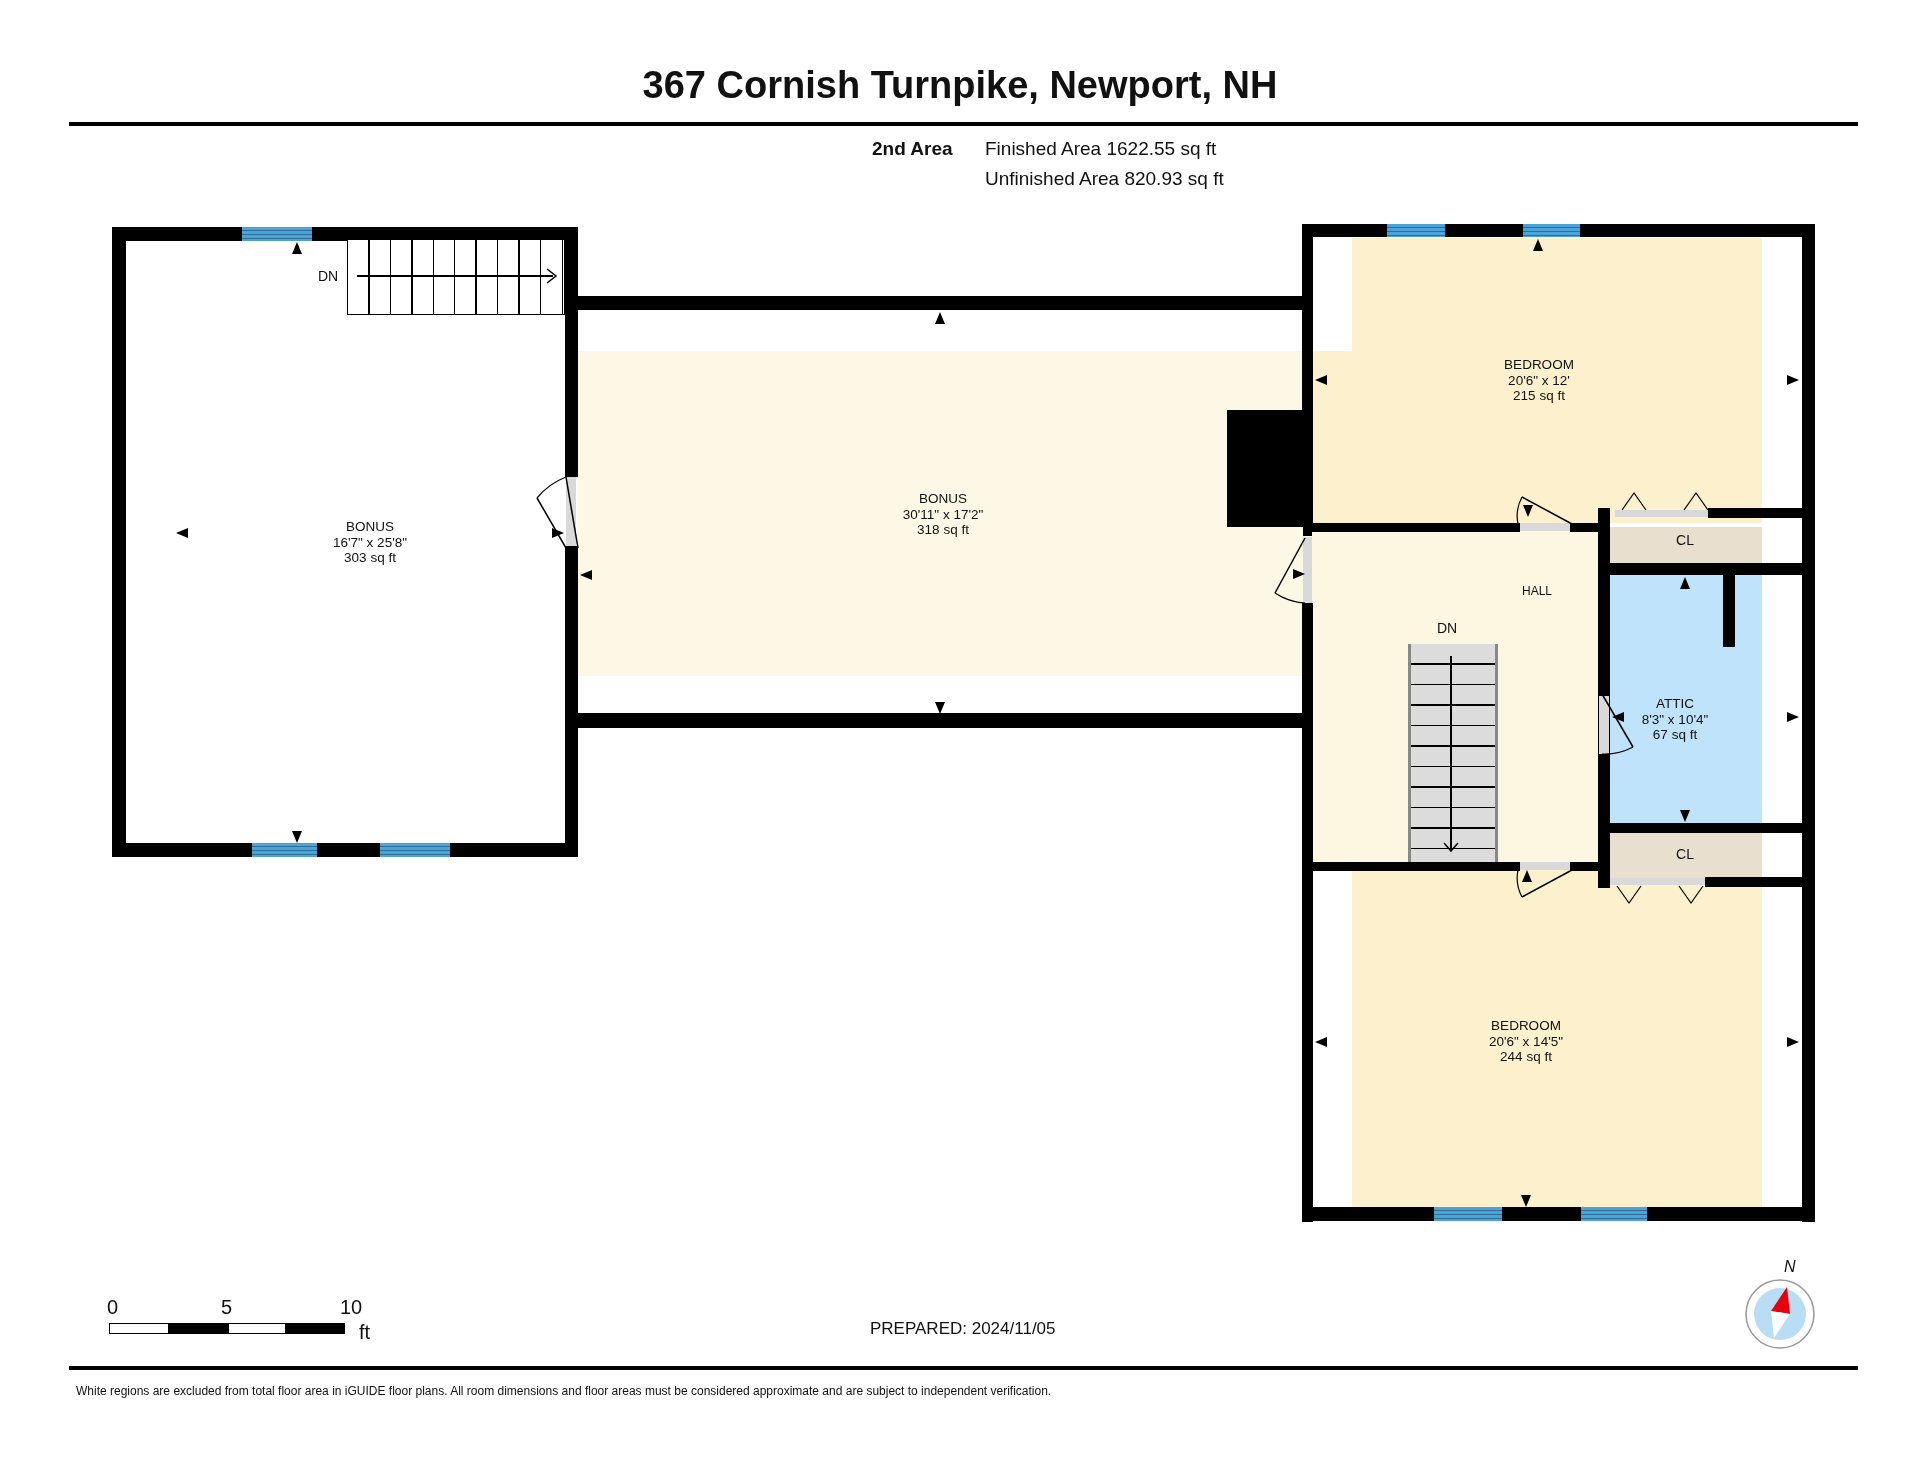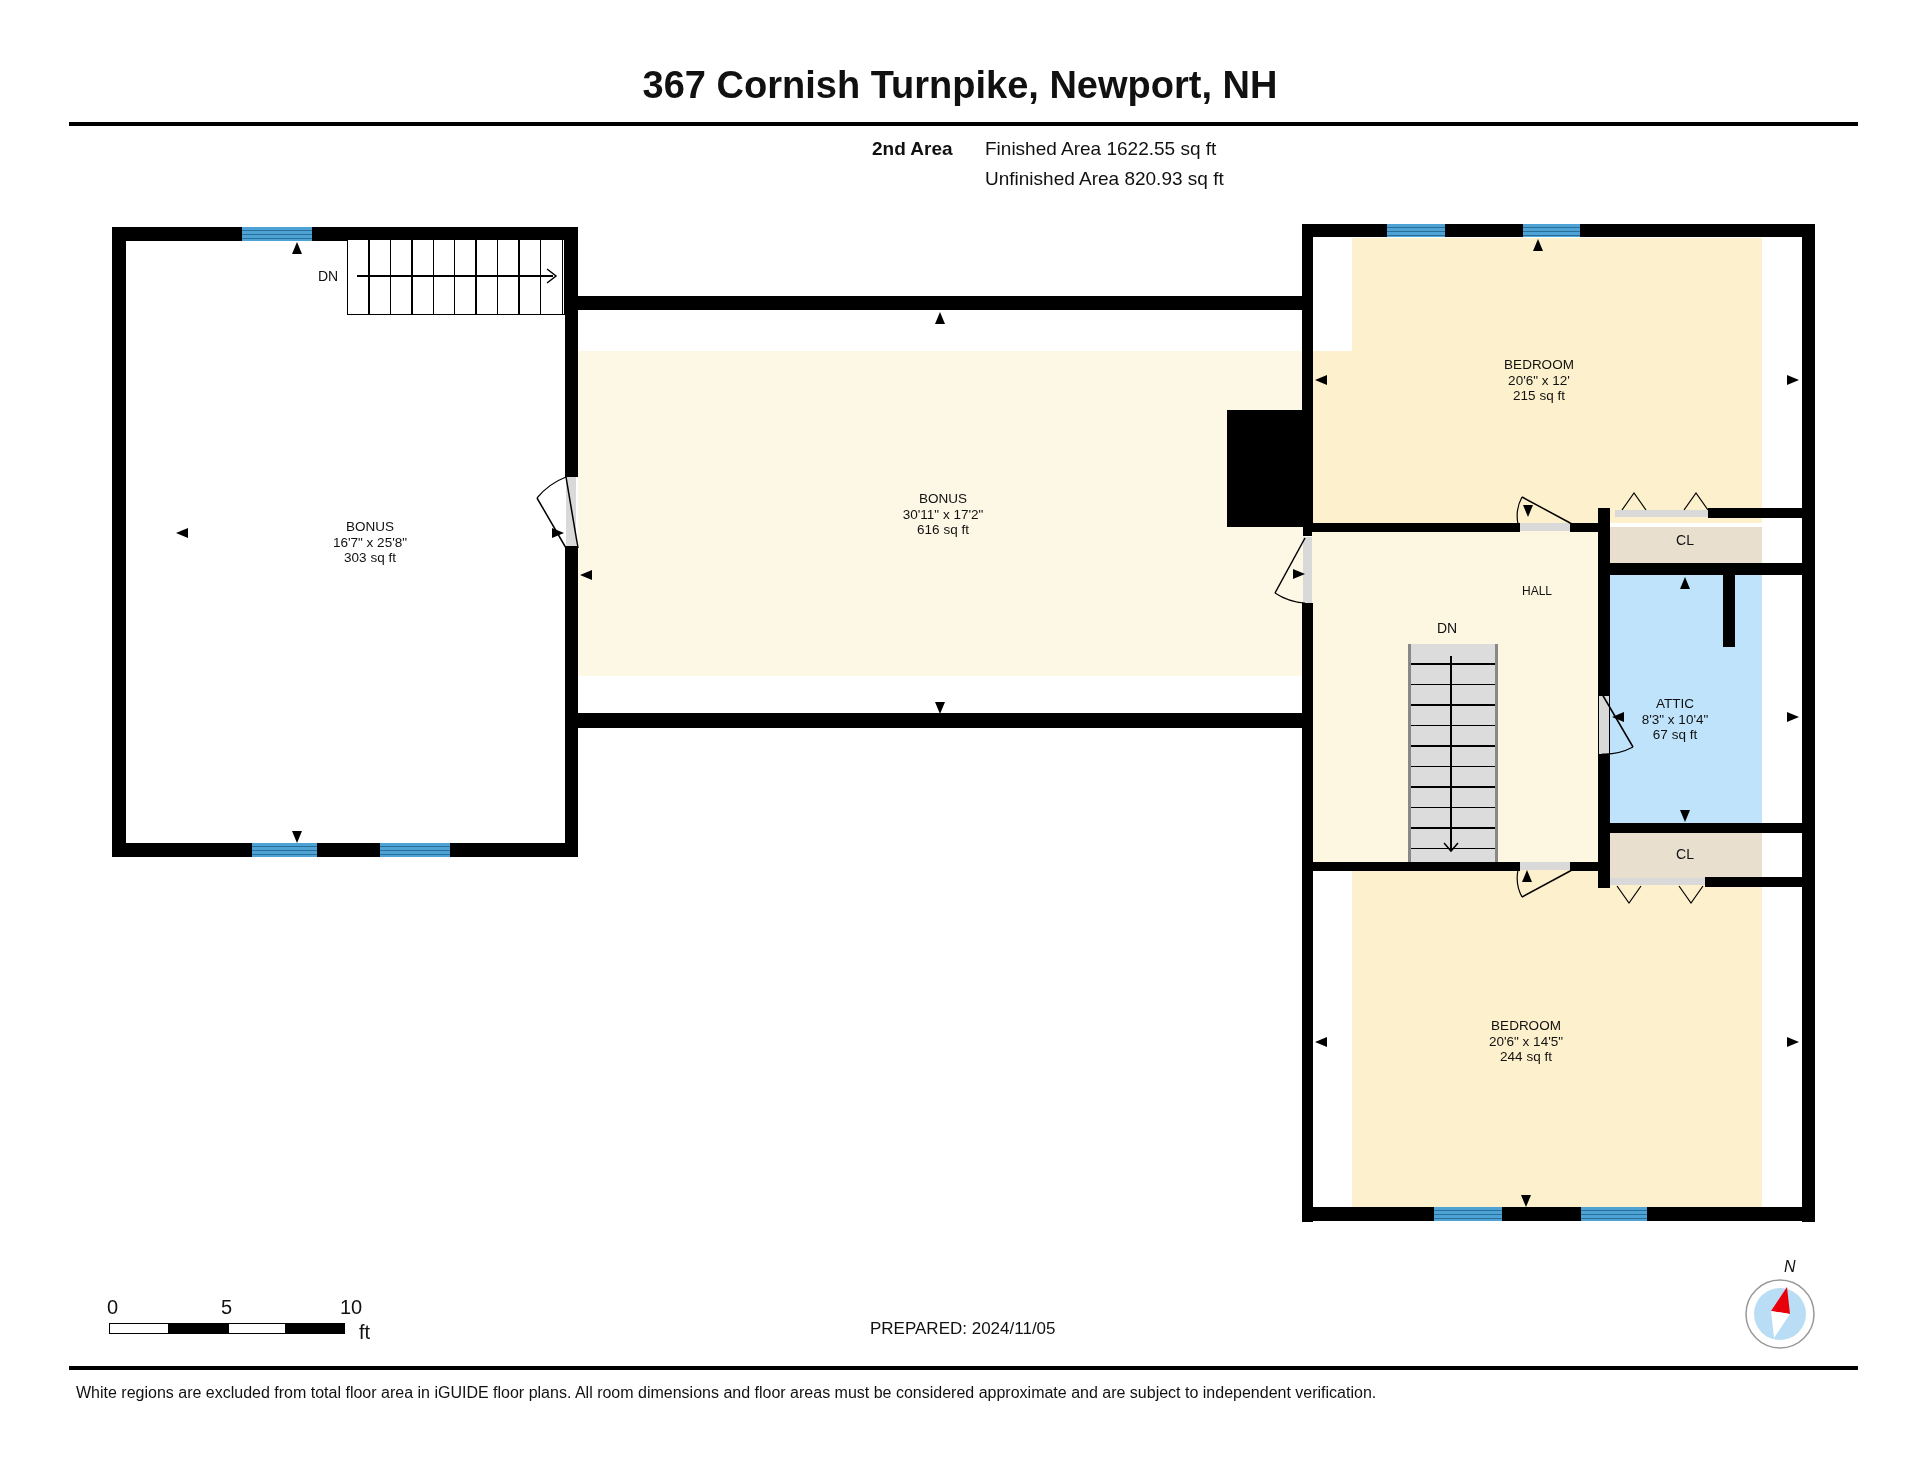--- a/index.html
+++ b/index.html
@@ -18,21 +18,21 @@
   .arrow { position:absolute; width:0; height:0; }
   .au { border-left:5px solid transparent; border-right:5px solid transparent; border-bottom:12px solid #000; }
   .ad { border-left:5px solid transparent; border-right:5px solid transparent; border-top:12px solid #000; }
   .al { border-top:5px solid transparent; border-bottom:5px solid transparent; border-right:12px solid #000; }
   .ar { border-top:5px solid transparent; border-bottom:5px solid transparent; border-left:12px solid #000; }
   .door-gap { position:absolute; background:#d9d9d9; }
   .stairs-h { position:absolute; border:1.5px solid #000; background:#fff;
      background-image: repeating-linear-gradient(to right, transparent 0 20px, #000 20px 21.5px); }
   .stairs-v { position:absolute; background:#dcdcdc; border-left:3px solid #888; border-right:3px solid #888;
      background-image: repeating-linear-gradient(to bottom, transparent 0 19px, #000 19px 20.5px); }
-  .footer-text { left:76px; top:1384px; font-size:16px; }
+  .footer-text { left:76px; top:1384px; font-size:12px; }
   .prepared { left:870px; top:1319px; font-size:17px; }
   .scale-num { font-size:20px; position:absolute; }
 </style>
 </head>
 <body>
 
 <div class="abs title">367 Cornish Turnpike, Newport, NH</div>
 <div class="abs rule" style="top:122px;"></div>
 <div class="abs floor-name">2nd Area</div>
 <div class="abs area-line" style="top:138px;">Finished Area 1622.55 sq ft</div>
@@ -161,21 +161,21 @@
   <div class="arrow ad" style="left:1521px;top:1195px;"></div>
 
   <div class="label" style="left:370px;top:519px;">
     <div>BONUS</div>
     <div>16'7" x 25'8"</div>
     <div>303 sq ft</div>
   </div>
   <div class="label" style="left:943px;top:491px;">
     <div>BONUS</div>
     <div>30'11" x 17'2"</div>
-    <div>616 sq ft</div>
+    <div>318 sq ft</div>
   </div>
   <div class="label" style="left:1539px;top:357px;">
     <div>BEDROOM</div>
     <div>20'6" x 12'</div>
     <div>215 sq ft</div>
   </div>
   <div class="label" style="left:1537px;top:584px;font-size:12px;">
     <div>HALL</div>
   </div>
   <div class="label cl" style="left:1685px;top:533px;">

